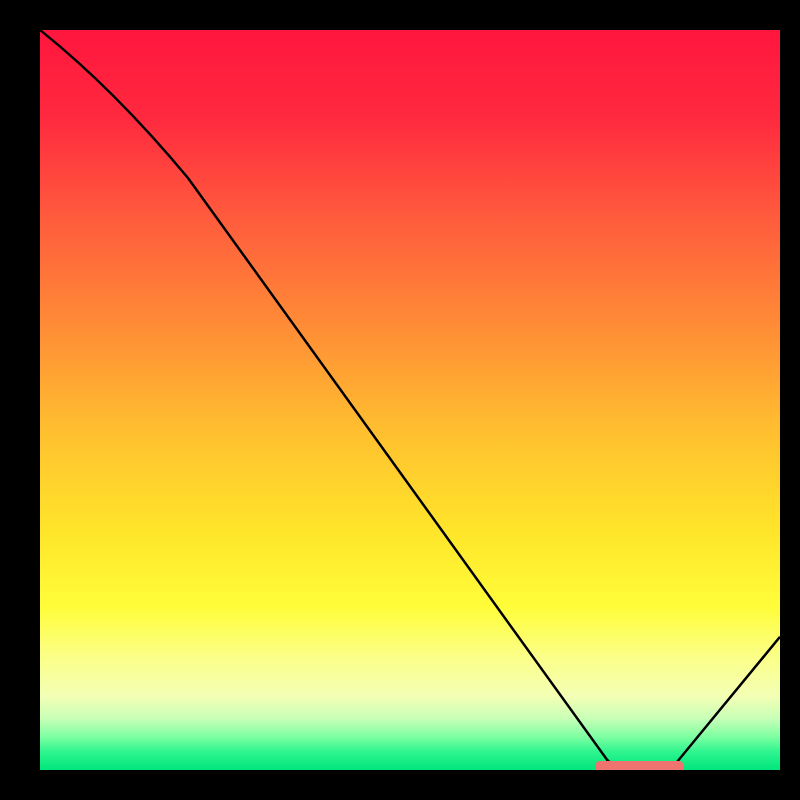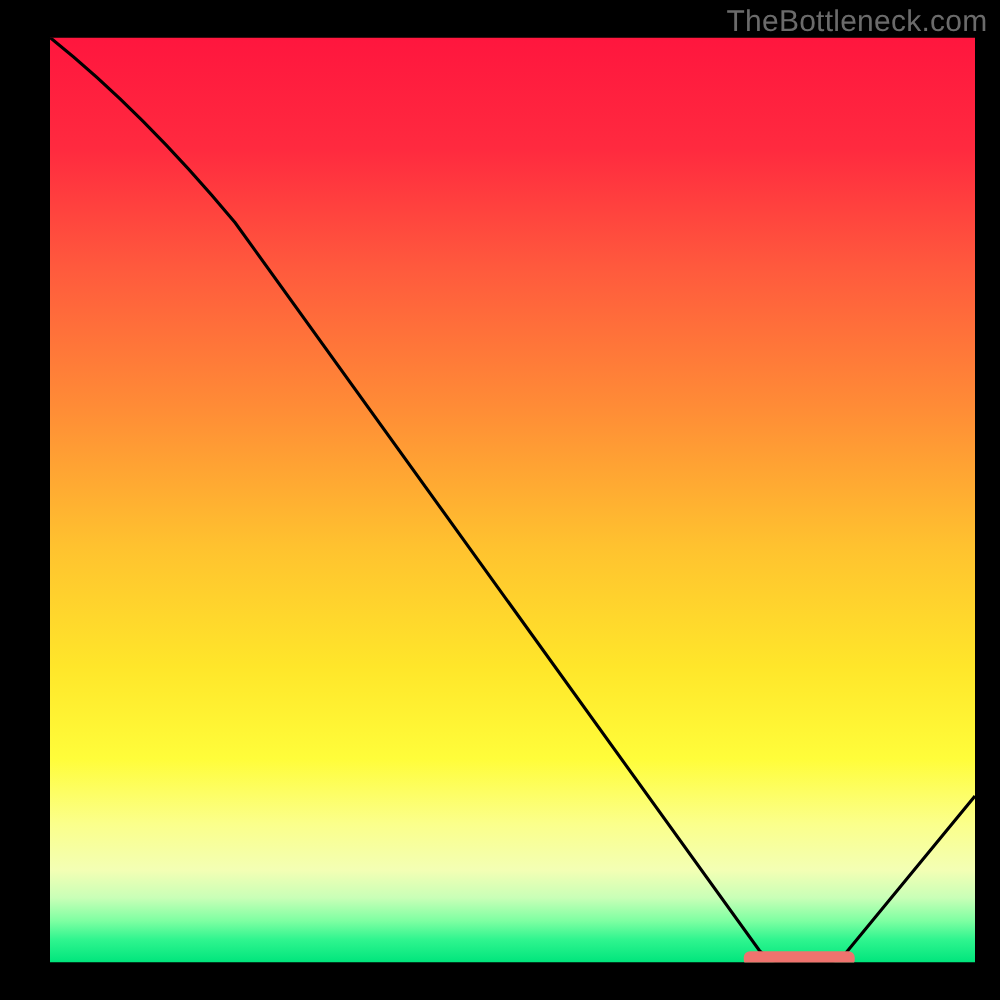--- a/index.html
+++ b/index.html
@@ -32,21 +32,20 @@
     top: 30px;
     width: 740px;
     height: 740px;
     shape-rendering: geometricPrecision;
   }
 </style>
 </head>
 <body>
 
 <div class="frame">
-  <div class="watermark">TheBottleneck.com</div>
 
   <svg class="plot" viewBox="0 0 740 740">
     <defs>
       <linearGradient id="bg-grad" x1="0" y1="0" x2="0" y2="1">
 
       <stop offset="0%" stop-color="#ff163e"></stop>
           <stop offset="12%" stop-color="#ff2a3f"></stop>
           <stop offset="25%" stop-color="#ff5a3d"></stop>
           <stop offset="40%" stop-color="#ff8c36"></stop>
           <stop offset="55.00000000000001%" stop-color="#ffc22f"></stop>

